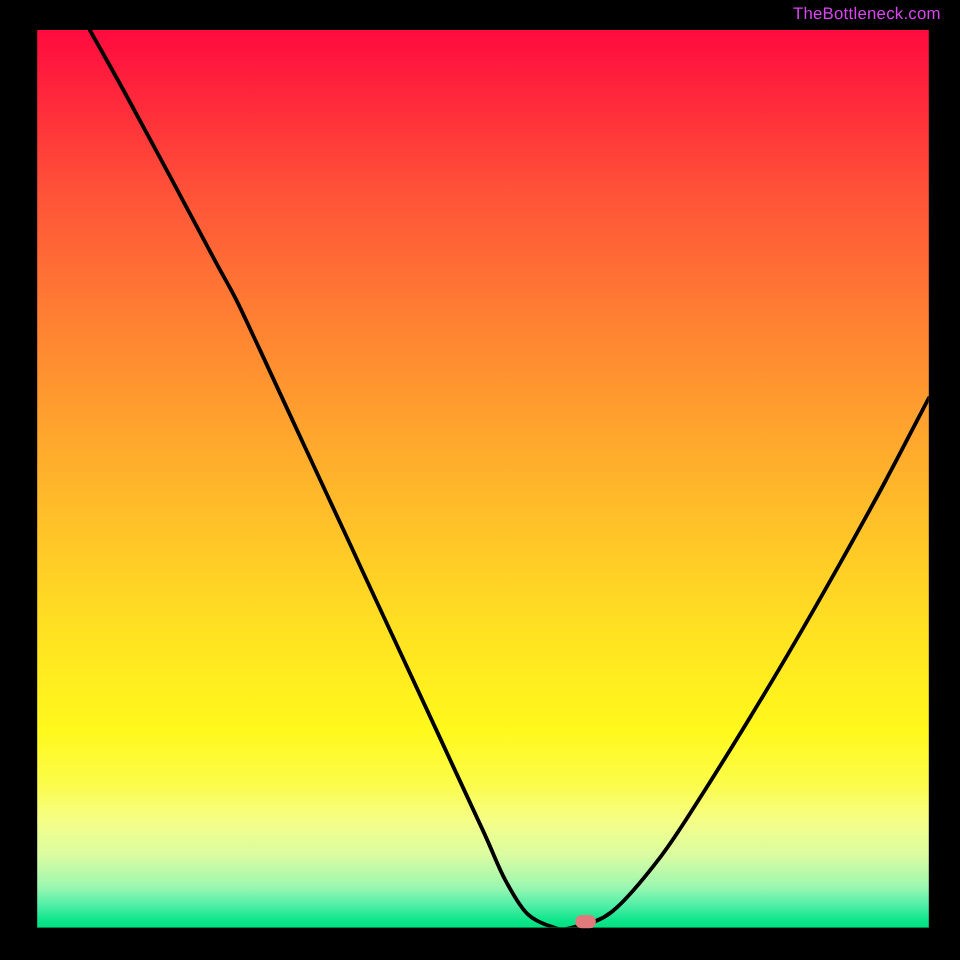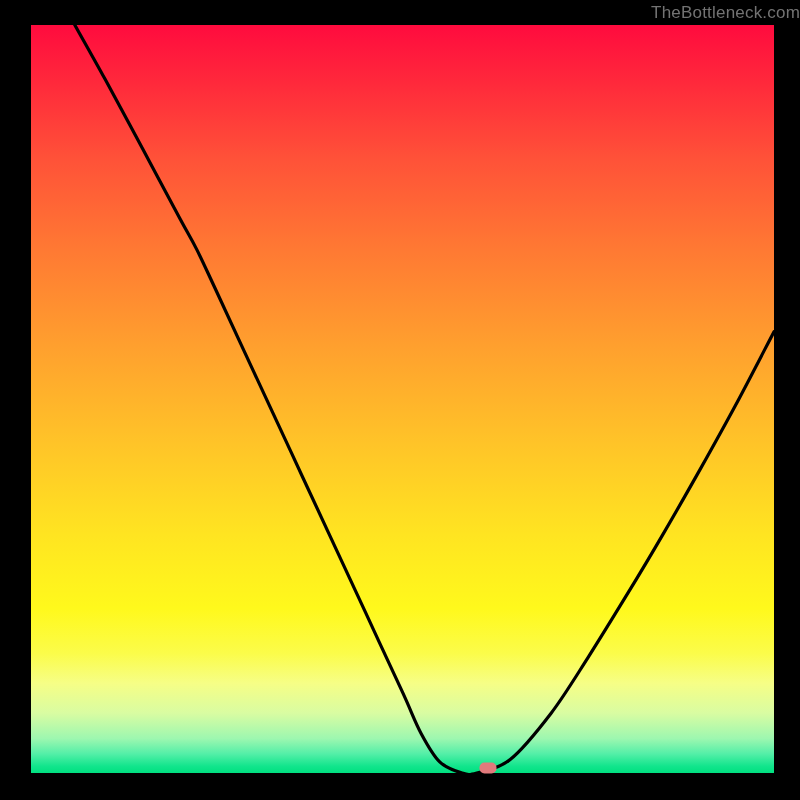--- a/index.html
+++ b/index.html
@@ -13,23 +13,23 @@
   }
   .frame {
     position: relative;
     width: 800px;
     height: 800px;
     background: #000;
   }
   .watermark {
     position: absolute;
     top: 3px;
-    right: 0;
-    color: #737373;
-    font-size: 17px;
+    right: 16px;
+    color: #d946ef;
+    font-size: 14px;
     font-weight: 500;
     letter-spacing: 0.2px;
     z-index: 5;
   }
   .plot {
     position: absolute;
     left: 31px;
     top: 25px;
     width: 743px;
     height: 748px;

